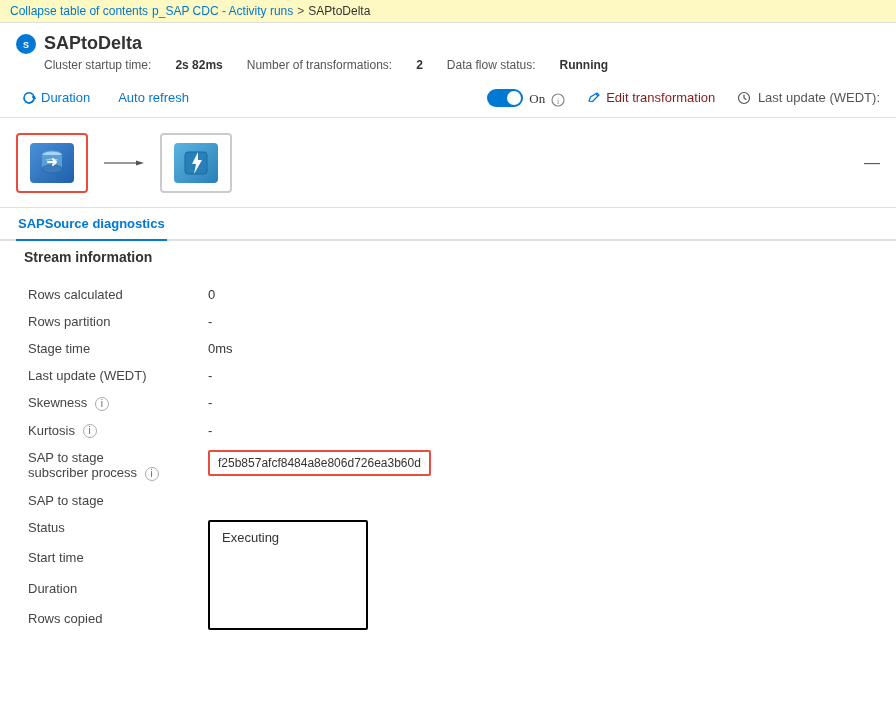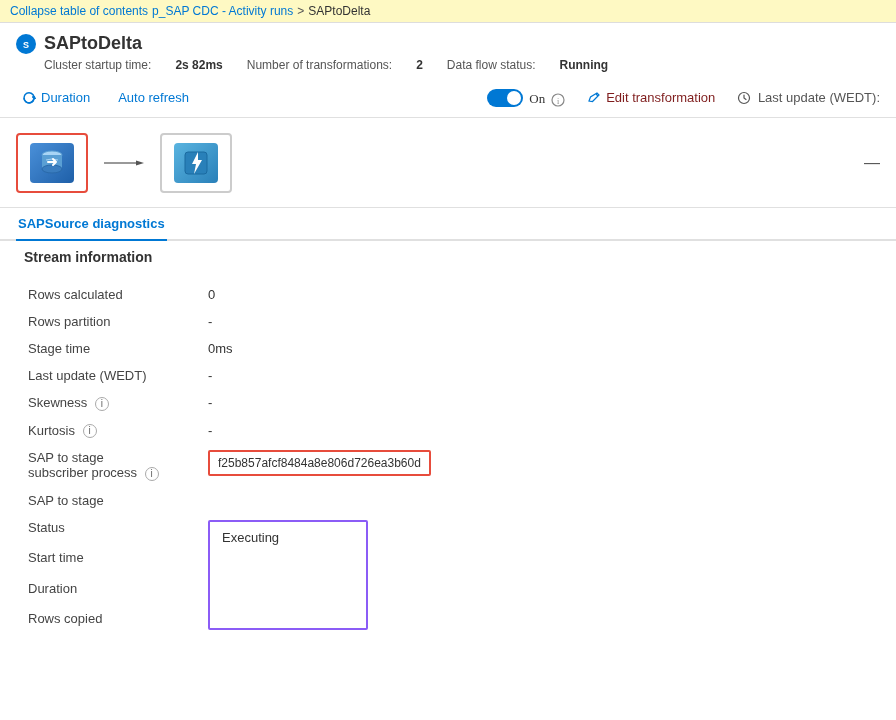--- a/index.html
+++ b/index.html
@@ -205,21 +205,21 @@
     .highlight-box {
       border: 2px solid #e74c3c;
       padding: 4px 8px;
       display: inline-block;
       border-radius: 2px;
       font-size: 12px;
       color: #333;
       background: #fff;
     }
     .status-box {
-      border: 2px solid #8b5cf6;
+      border: 2px solid #000000;
       padding: 8px 12px;
       min-width: 160px;
       min-height: 110px;
       display: inline-block;
       border-radius: 2px;
       font-size: 13px;
       color: #333;
       background: #fff;
       vertical-align: top;
     }

